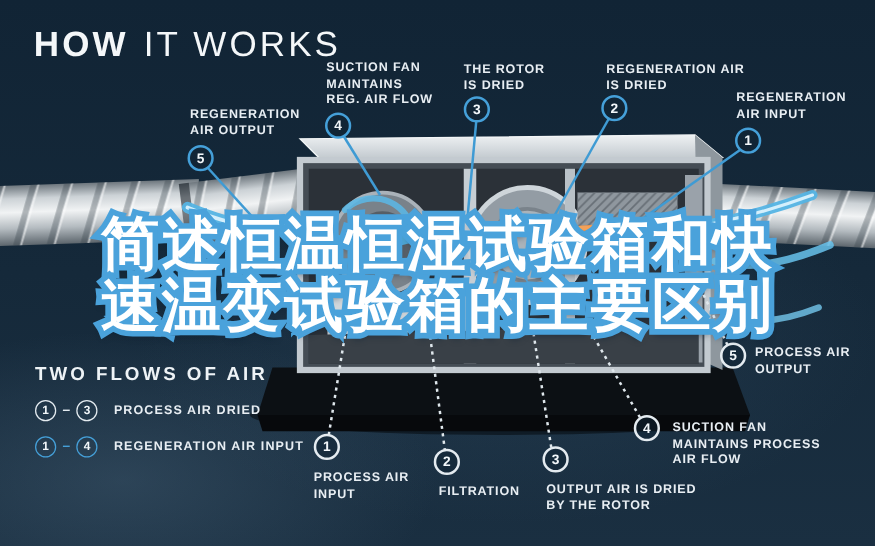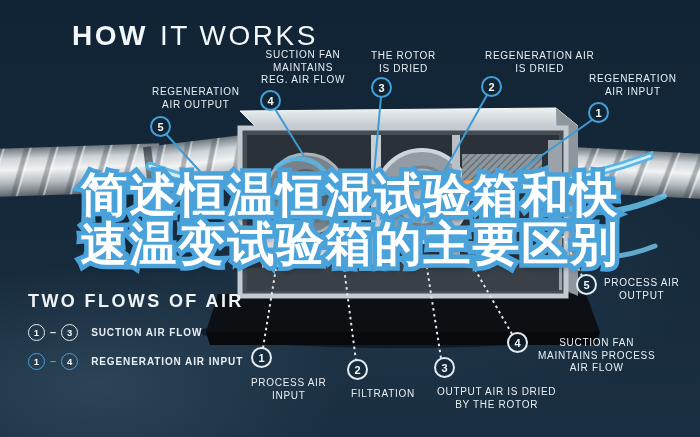--- a/index.html
+++ b/index.html
@@ -16,37 +16,37 @@
   .num{
     position:absolute;width:21px;height:21px;border-radius:50%;
     display:flex;align-items:center;justify-content:center;
     font-size:11px;font-weight:700;color:#f2f7fa;z-index:3;
     background:rgba(17,36,53,.55);box-sizing:border-box;
   }
   .num.blue{border:2px solid #45a0d9;}
   .num.white{border:2px solid #e4ebf0;}
   
   .lbl{
-    position:absolute;z-index:3;color:#e8eef3;font-size:10px;font-weight:400;
-    letter-spacing:.7px;line-height:1.25;white-space:pre-line;text-align:center;
+    position:absolute;z-index:3;color:#e8eef3;font-size:10px;font-weight:700;
+    letter-spacing:.7px;line-height:1.25;white-space:pre-line;
   }
   
   .title{position:absolute;left:27px;top:20px;z-index:3;color:#f4f7f9;font-size:28px;letter-spacing:2.5px;}
-  .title .bold{font-weight:800;margin-left:45px;}
+  .title .bold{font-weight:800;}
   .title .light{font-weight:300;margin-left:12px;}
   
   .headline{position:absolute;left:0;right:0;top:170px;z-index:5;text-align:center;
     font-weight:800;font-size:47px;line-height:1.05;letter-spacing:2px;}
   .hl-line{position:relative;display:block;}
   .hl-back{color:#4aa2db;-webkit-text-stroke:9px #4aa2db;
     text-shadow:0 5px 5px rgba(8,28,48,.5);}
   .hl-front{position:absolute;left:0;right:0;top:0;color:#ffffff;}
   
   .legend{position:absolute;left:28px;top:291px;z-index:3;}
-  .legend-title{color:#eef3f6;font-size:18px;font-weight:600;letter-spacing:2.4px;}
+  .legend-title{color:#eef3f6;font-size:15px;font-weight:600;letter-spacing:2.4px;}
   .legend-row{display:flex;align-items:center;margin-top:11px;height:18px;}
   .lg-circle{width:17px;height:17px;border-radius:50%;box-sizing:border-box;
     display:flex;align-items:center;justify-content:center;
     font-size:9.5px;font-weight:700;color:#f2f7fa;}
   .legend-row.white .lg-circle{border:1.5px solid #e4ebf0;}
   .legend-row.blue  .lg-circle{border:1.5px solid #45a0d9;}
   .lg-sep{margin:0 5px;font-weight:700;font-size:11px;}
   .legend-row.white .lg-sep{color:#e4ebf0;}
   .legend-row.blue  .lg-sep{color:#45a0d9;}
   .lg-label{margin-left:13px;color:#e8eef3;font-size:10px;font-weight:700;letter-spacing:.9px;}
@@ -196,21 +196,21 @@
   <div class="num white" style="left:576px;top:274px;">5</div>
   <div class="lbl" style="left:604px;top:277px;">PROCESS AIR
 OUTPUT</div>
 
   <div class="legend">
     <div class="legend-title">TWO FLOWS OF AIR</div>
     <div class="legend-row white">
       <span class="lg-circle">1</span>
       <span class="lg-sep">–</span>
       <span class="lg-circle">3</span>
-      <span class="lg-label">SUCTION AIR FLOW</span>
+      <span class="lg-label">PROCESS AIR DRIED</span>
     </div>
     <div class="legend-row blue">
       <span class="lg-circle">1</span>
       <span class="lg-sep">–</span>
       <span class="lg-circle">4</span>
       <span class="lg-label">REGENERATION AIR INPUT</span>
     </div>
   </div>
 
   <div class="headline">

